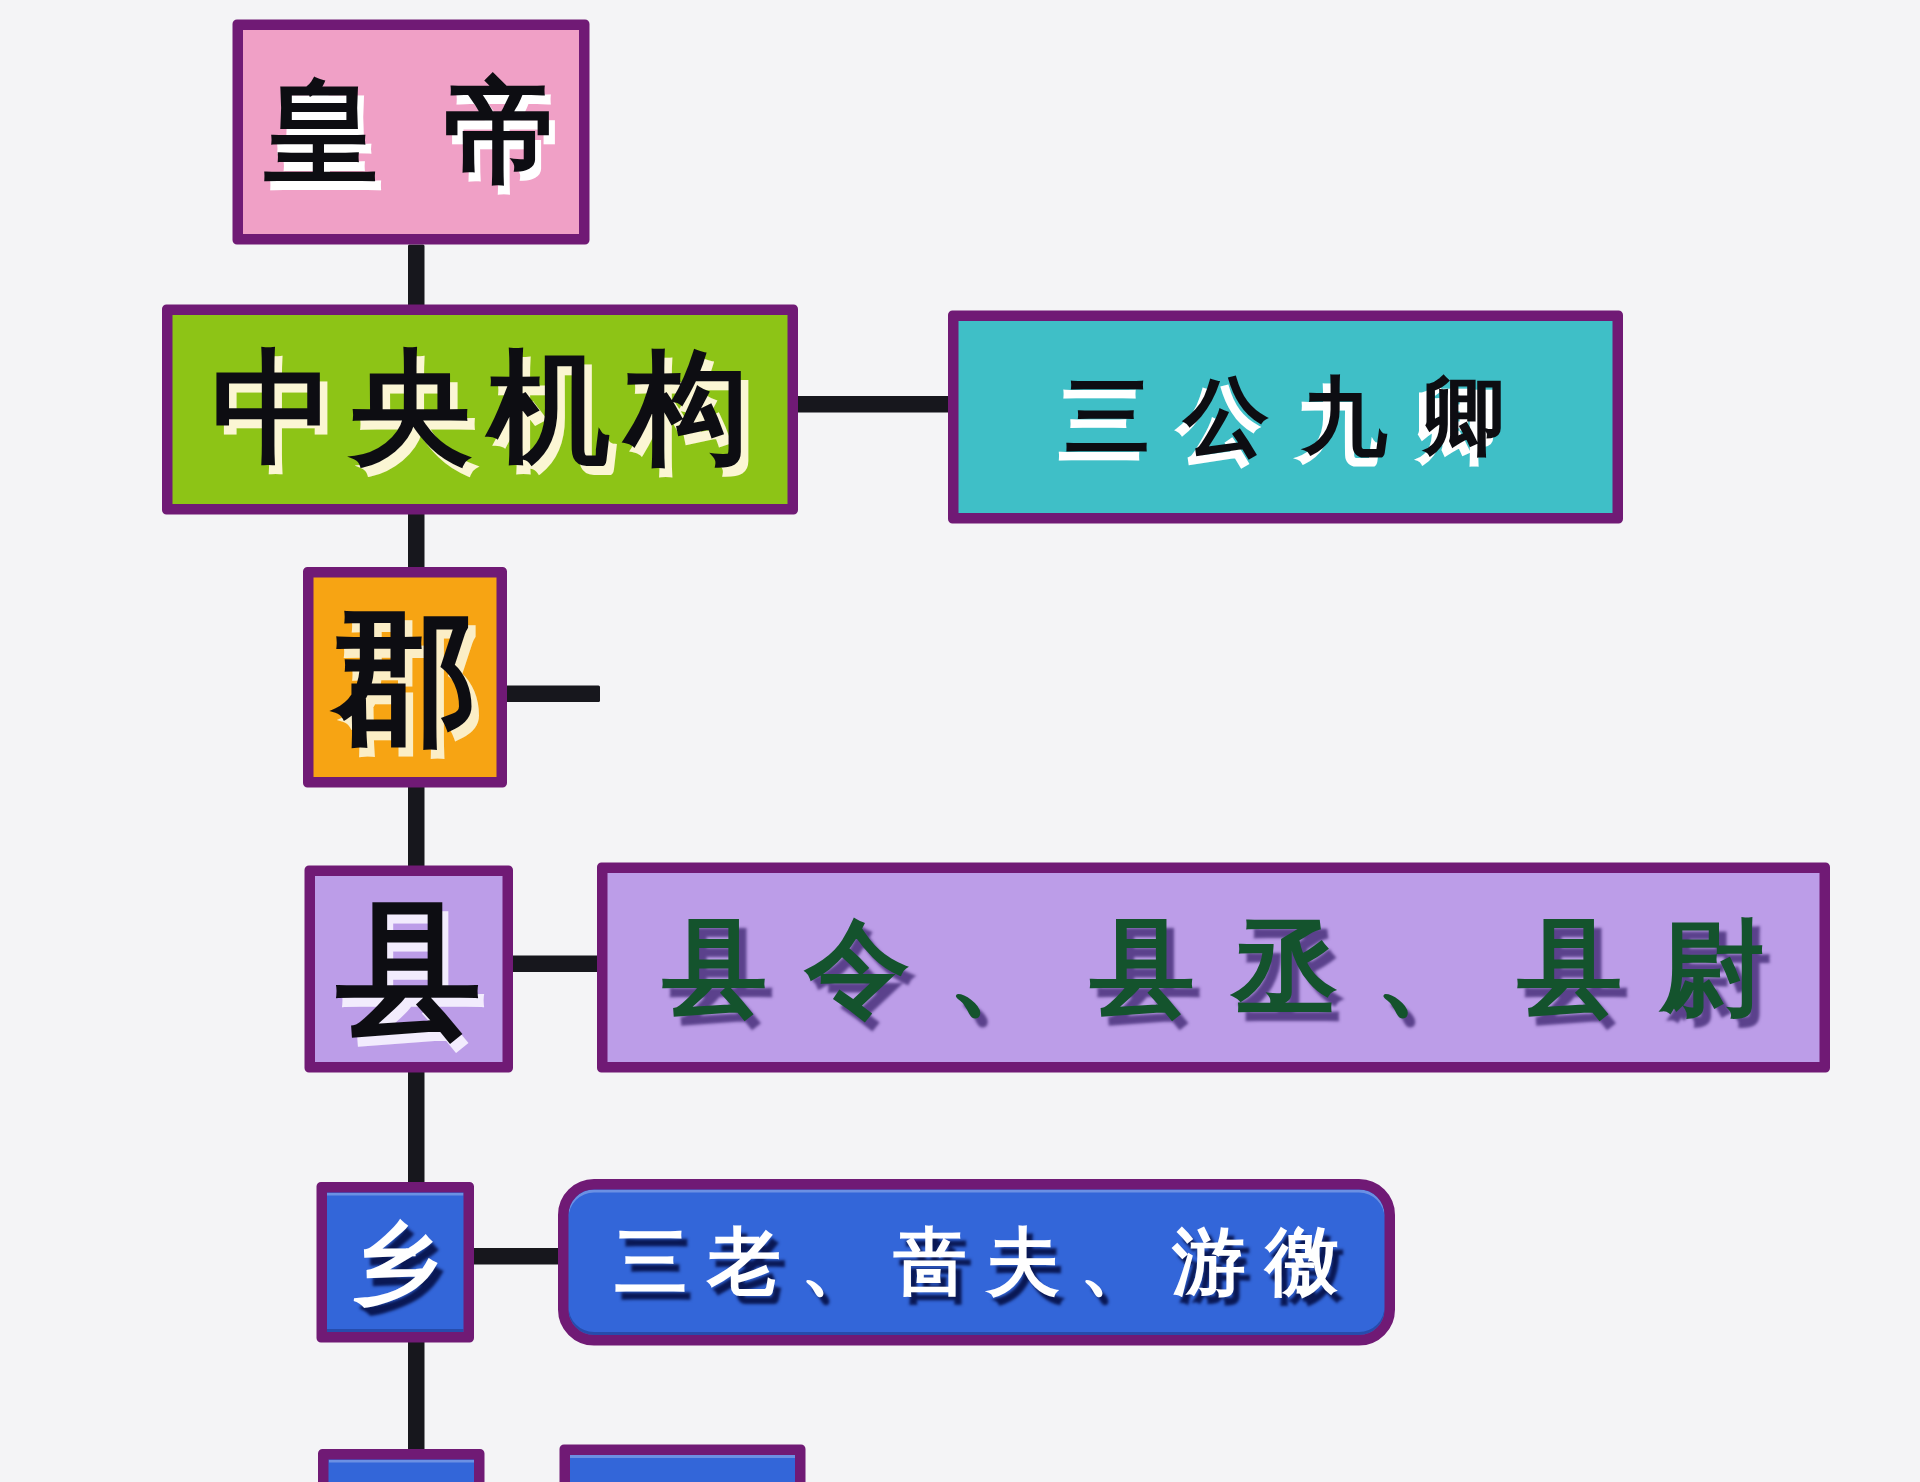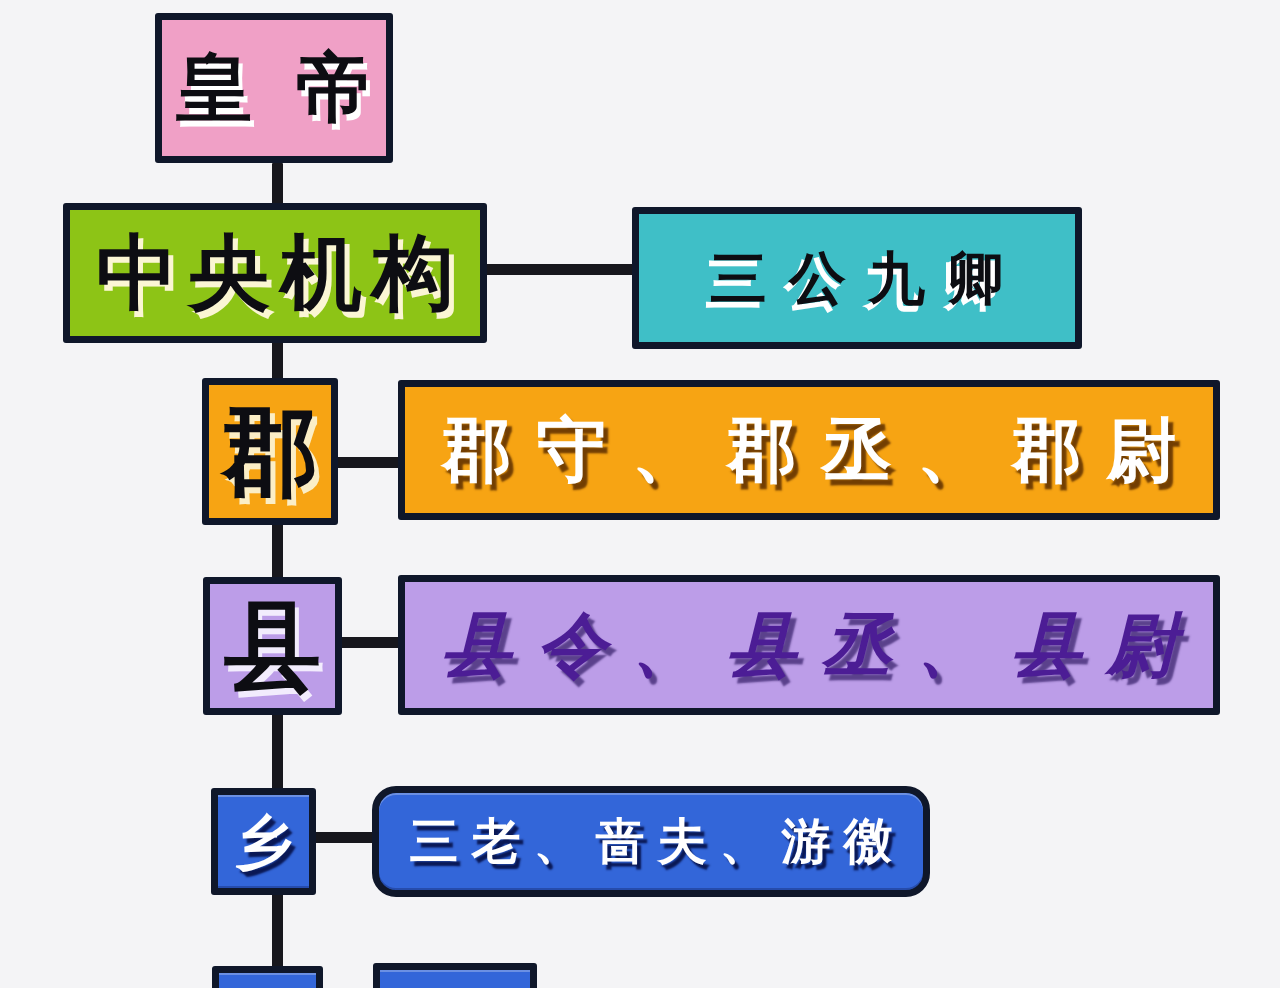--- a/index.html
+++ b/index.html
@@ -7,21 +7,21 @@
     position: relative;
     width: 1280px;
     height: 988px;
     overflow: hidden;
     background: #f4f4f6;
     font-family: "DejaVu Sans", "Liberation Sans", sans-serif;
   }
   .box {
     position: absolute;
     box-sizing: border-box;
-    border: 7px solid #0f172a;
+    border: 7px solid #701a75;
     border-radius: 3px;
     display: flex;
     align-items: center;
     justify-content: center;
   }
   .label {
     font-weight: bold;
     line-height: 1;
     white-space: nowrap;
   }
@@ -92,42 +92,39 @@
   <div class="line" id="edge-jun-xian"></div>
   <div class="line" id="edge-xian-officials"></div>
   <div class="line" id="edge-xian-xiang"></div>
   <div class="line" id="edge-xiang-officials"></div>
   <div class="line" id="edge-xiang-bottom"></div>
 
   <div class="box" id="node-emperor" style="background: rgb(240, 160, 198);">
     <span class="label" style="color: rgb(13, 13, 18);">皇帝</span>
   </div>
 
-  <div class="box" id="node-central" style="background: rgb(141, 196, 22);">
+  <div class="box" id="node-central" style="background: rgb(141, 196, 22); margin-left: 45px;">
     <span class="label" style="color: rgb(13, 13, 18);">中央机构</span>
   </div>
 
   <div class="box" id="node-sangong" style="background: rgb(63, 191, 199);">
     <span class="label" style="color: rgb(13, 13, 18);">三公九卿</span>
   </div>
 
   <div class="box" id="node-jun" style="background: rgb(247, 164, 19);">
     <span class="label" style="color: rgb(13, 13, 18);">郡</span>
   </div>
 
-  <div class="box" id="node-jun-officials" style="background: rgb(247, 164, 19);">
-    <span class="label" style="color: rgb(255, 255, 255);">郡守、郡丞、郡尉</span>
-  </div>
 
   <div class="box" id="node-xian" style="background: rgb(188, 157, 232);">
     <span class="label" style="color: rgb(13, 13, 18);">县</span>
   </div>
 
   <div class="box" id="node-xian-officials" style="background: rgb(188, 157, 232);">
-    <span class="label" style="color: #4c1d95; font-style: italic;">县令、县丞、县尉</span>
+    <span class="label" style="color: #14532d;">县令、县丞、县尉</span>
   </div>
 
   <div class="box" id="node-xiang" style="background: rgb(51, 102, 217);">
     <span class="label" style="color: rgb(255, 255, 255);">乡</span>
   </div>
 
   <div class="box" id="node-xiang-officials" style="background: rgb(51, 102, 217);">
     <span class="label" style="color: rgb(255, 255, 255);">三老、啬夫、游徼</span>
   </div>
 

